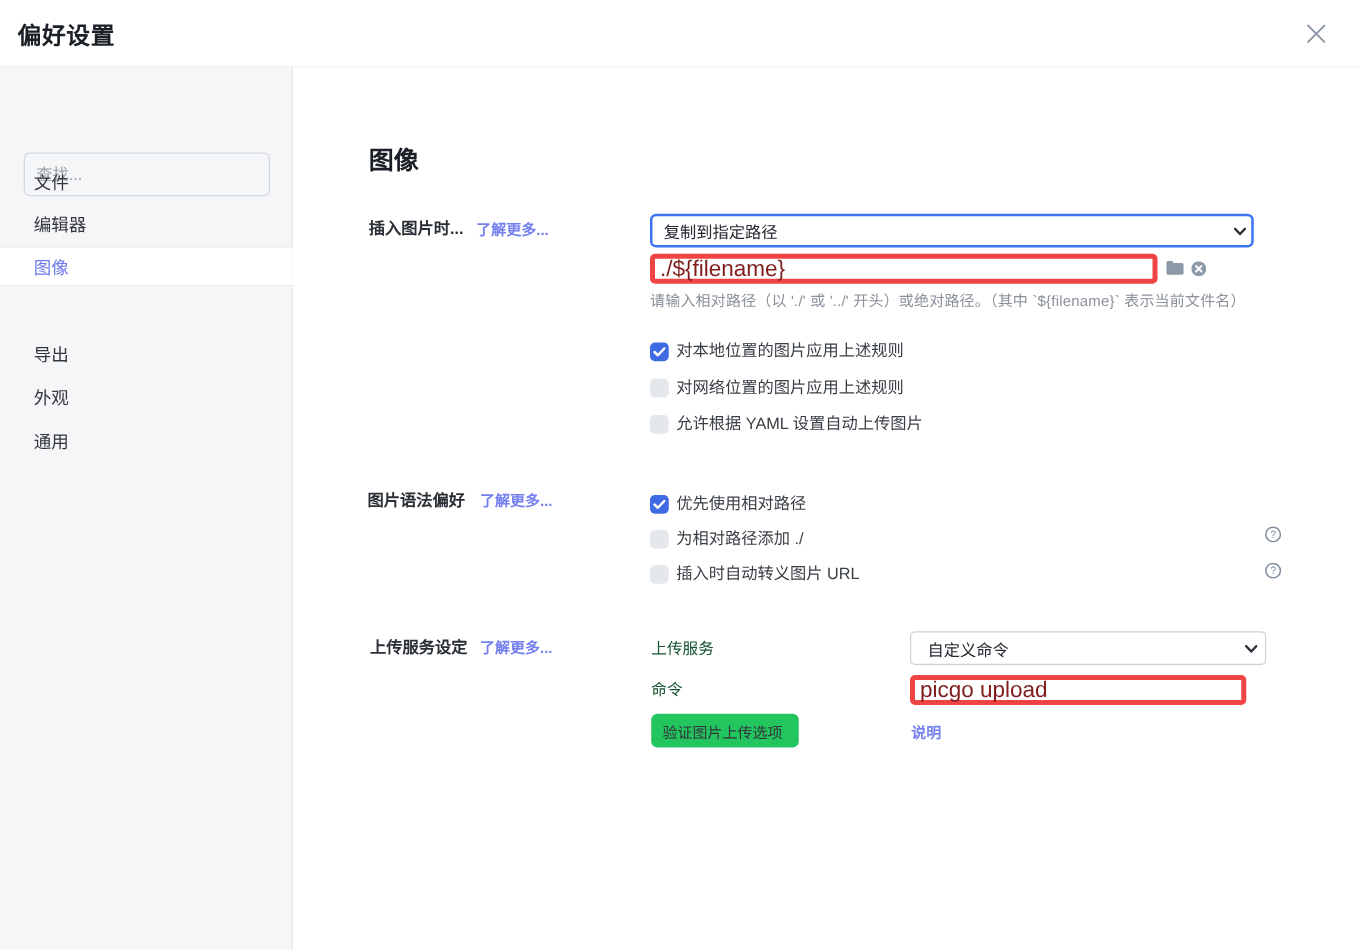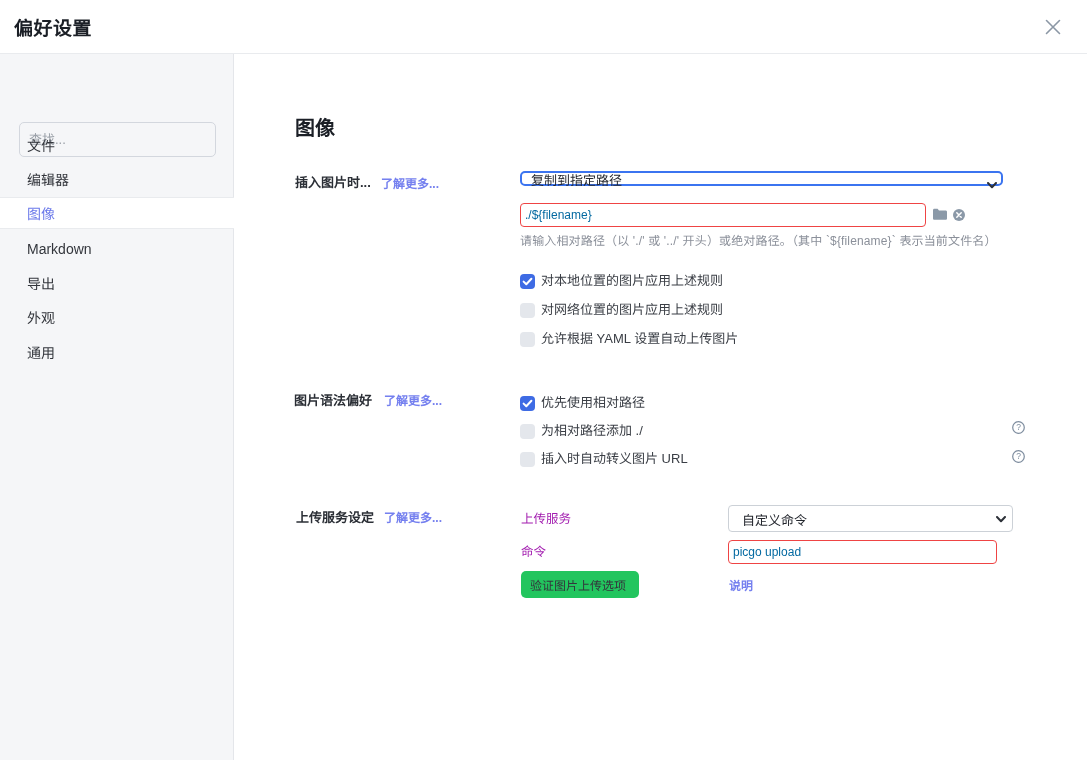--- a/index.html
+++ b/index.html
@@ -19,27 +19,27 @@
     font-size:13px; color:#9aa0a8; line-height:33px; padding-left:9px;margin-top:48px; }
   .navitem { position:absolute; left:0; width:234px; height:34px; line-height:34px;
     padding-left:27px; font-size:14px; color:#33363c; }
   .navsel { background:#fff; border-top:1px solid #e9ebee; border-bottom:1px solid #e9ebee;
     color:#6b79ea; height:32px; line-height:33px; }
   
   #main { position:absolute; left:235px; top:54px; width:852px; height:706px; background:#fff; }
   h1 { position:absolute; left:60px; top:58px; font-size:20px; font-weight:bold; color:#1b1f26; }
   .lbl { position:absolute; font-size:13px; font-weight:bold; color:#2b2f36; }
   .link { position:absolute; font-size:12px; color:#7580ef;font-weight:bold; }
-  .sublbl { position:absolute; font-size:12.5px; color:#a21caf; }
+  .sublbl { position:absolute; font-size:12.5px; color:#14532d; }
   .hint { position:absolute; font-size:12px; color:#8b909a; letter-spacing:0.15px; }
   .sel { position:absolute; background:#fff; border:1px solid #ccd1d7; border-radius:4px;
     font-size:13px; color:#24272e; }
   .sel .st { position:absolute; left:12px; top:50%; transform:translateY(-50%); }
-  .inp { position:absolute; background:#fff; border:1px solid #ef4444; border-radius:4px;
-    font-size:12px; color:#0369a1; }
+  .inp { position:absolute; background:#fff; border:4px solid #ef4444; border-radius:4px;
+    font-size:18px; color:#7f1d1d; }
   .inp .it { position:absolute; left:4px; top:50%; transform:translateY(-50%); }
   .cb { position:absolute; width:15px; height:15px; border-radius:4px; background:#e4e7ec; }
   .cbc { background:#3e6be4; }
   .cblbl { position:absolute; font-size:13px; color:#3a3e45; }
   .btn { position:absolute; background:#22c55e; border:none; border-radius:5px;
     font-size:12px; color:#33363c; text-align:center; }
 </style>
 </head>
 <body>
 
@@ -48,33 +48,32 @@
   <svg id="closex" width="16" height="16" viewBox="0 0 16 16">
     <path d="M1.5 1.5 L14.5 14.5 M14.5 1.5 L1.5 14.5" stroke="#8b97a5" stroke-width="1.6" stroke-linecap="round"></path>
   </svg>
 </div>
 
 <div id="sidebar">
   <div id="search">查找...</div>
   <div class="navitem" style="top:75px;">文件</div>
   <div class="navitem" style="top:109px;">编辑器</div>
   <div class="navitem navsel" style="top:143px;">图像</div>
-  <div class="navitem" style="top:178px;">Markdown</div>
   <div class="navitem" style="top:213px;">导出</div>
   <div class="navitem" style="top:247px;">外观</div>
   <div class="navitem" style="top:282px;">通用</div>
 </div>
 
 <div id="main">
   <h1>图像</h1>
 
   <div class="lbl" style="left:60px; top:118px;">插入图片时...</div>
   <div class="link" style="left:146px; top:120px;">了解更多...</div>
 
-  <div class="sel" style="left:285px; top:117px; width:483px; height:15px; border:2px solid #3b74f0; border-radius:5px;">
+  <div class="sel" style="left:285px; top:117px; width:483px; height:27px; border:2px solid #3b74f0; border-radius:5px;">
     <span class="st" style="left:9px;">复制到指定路径</span>
     <svg style="position:absolute; right:4px; top:9px;" width="10" height="7" viewBox="0 0 10 7">
       <path d="M1 1 L5 5.2 L9 1" fill="none" stroke="#2d3138" stroke-width="2" stroke-linecap="round" stroke-linejoin="round"></path>
     </svg>
   </div>
 
   <div class="inp" style="left:285px; top:149px; width:406px; height:24px;">
     <span class="it">./${filename}</span>
   </div>
   <svg style="position:absolute; left:698px; top:154px;" width="14" height="12" viewBox="0 0 14 12">

